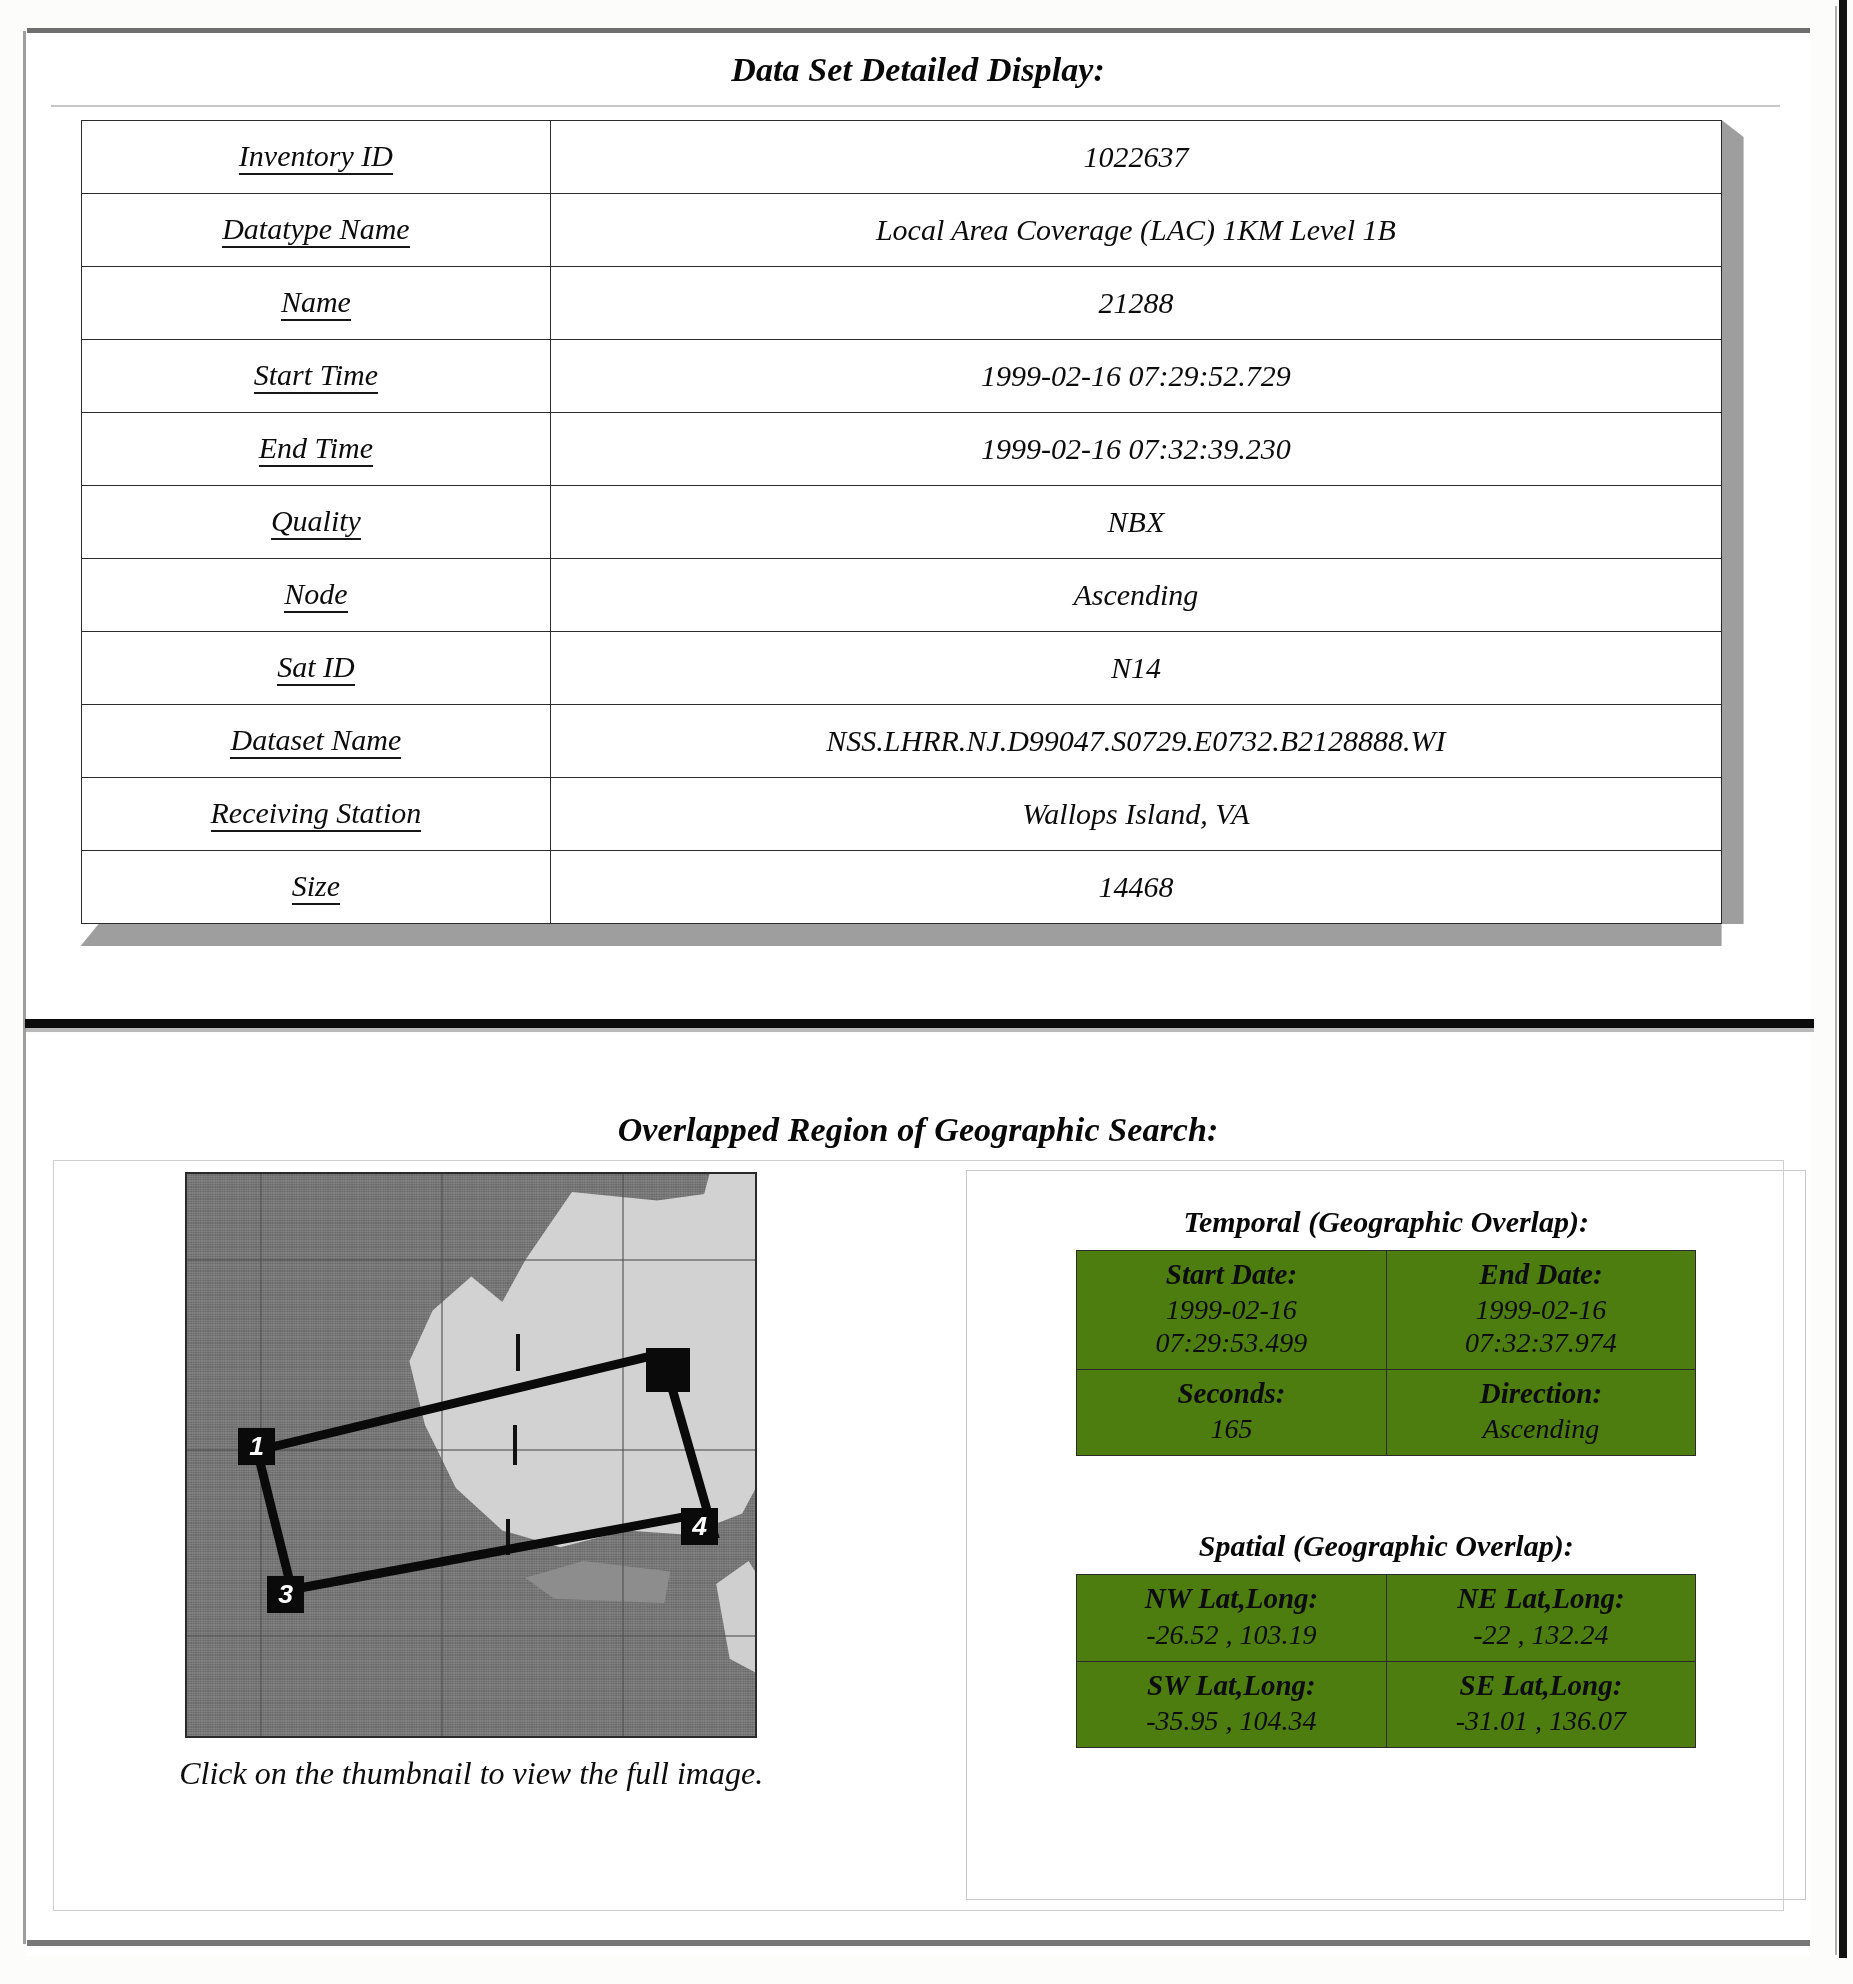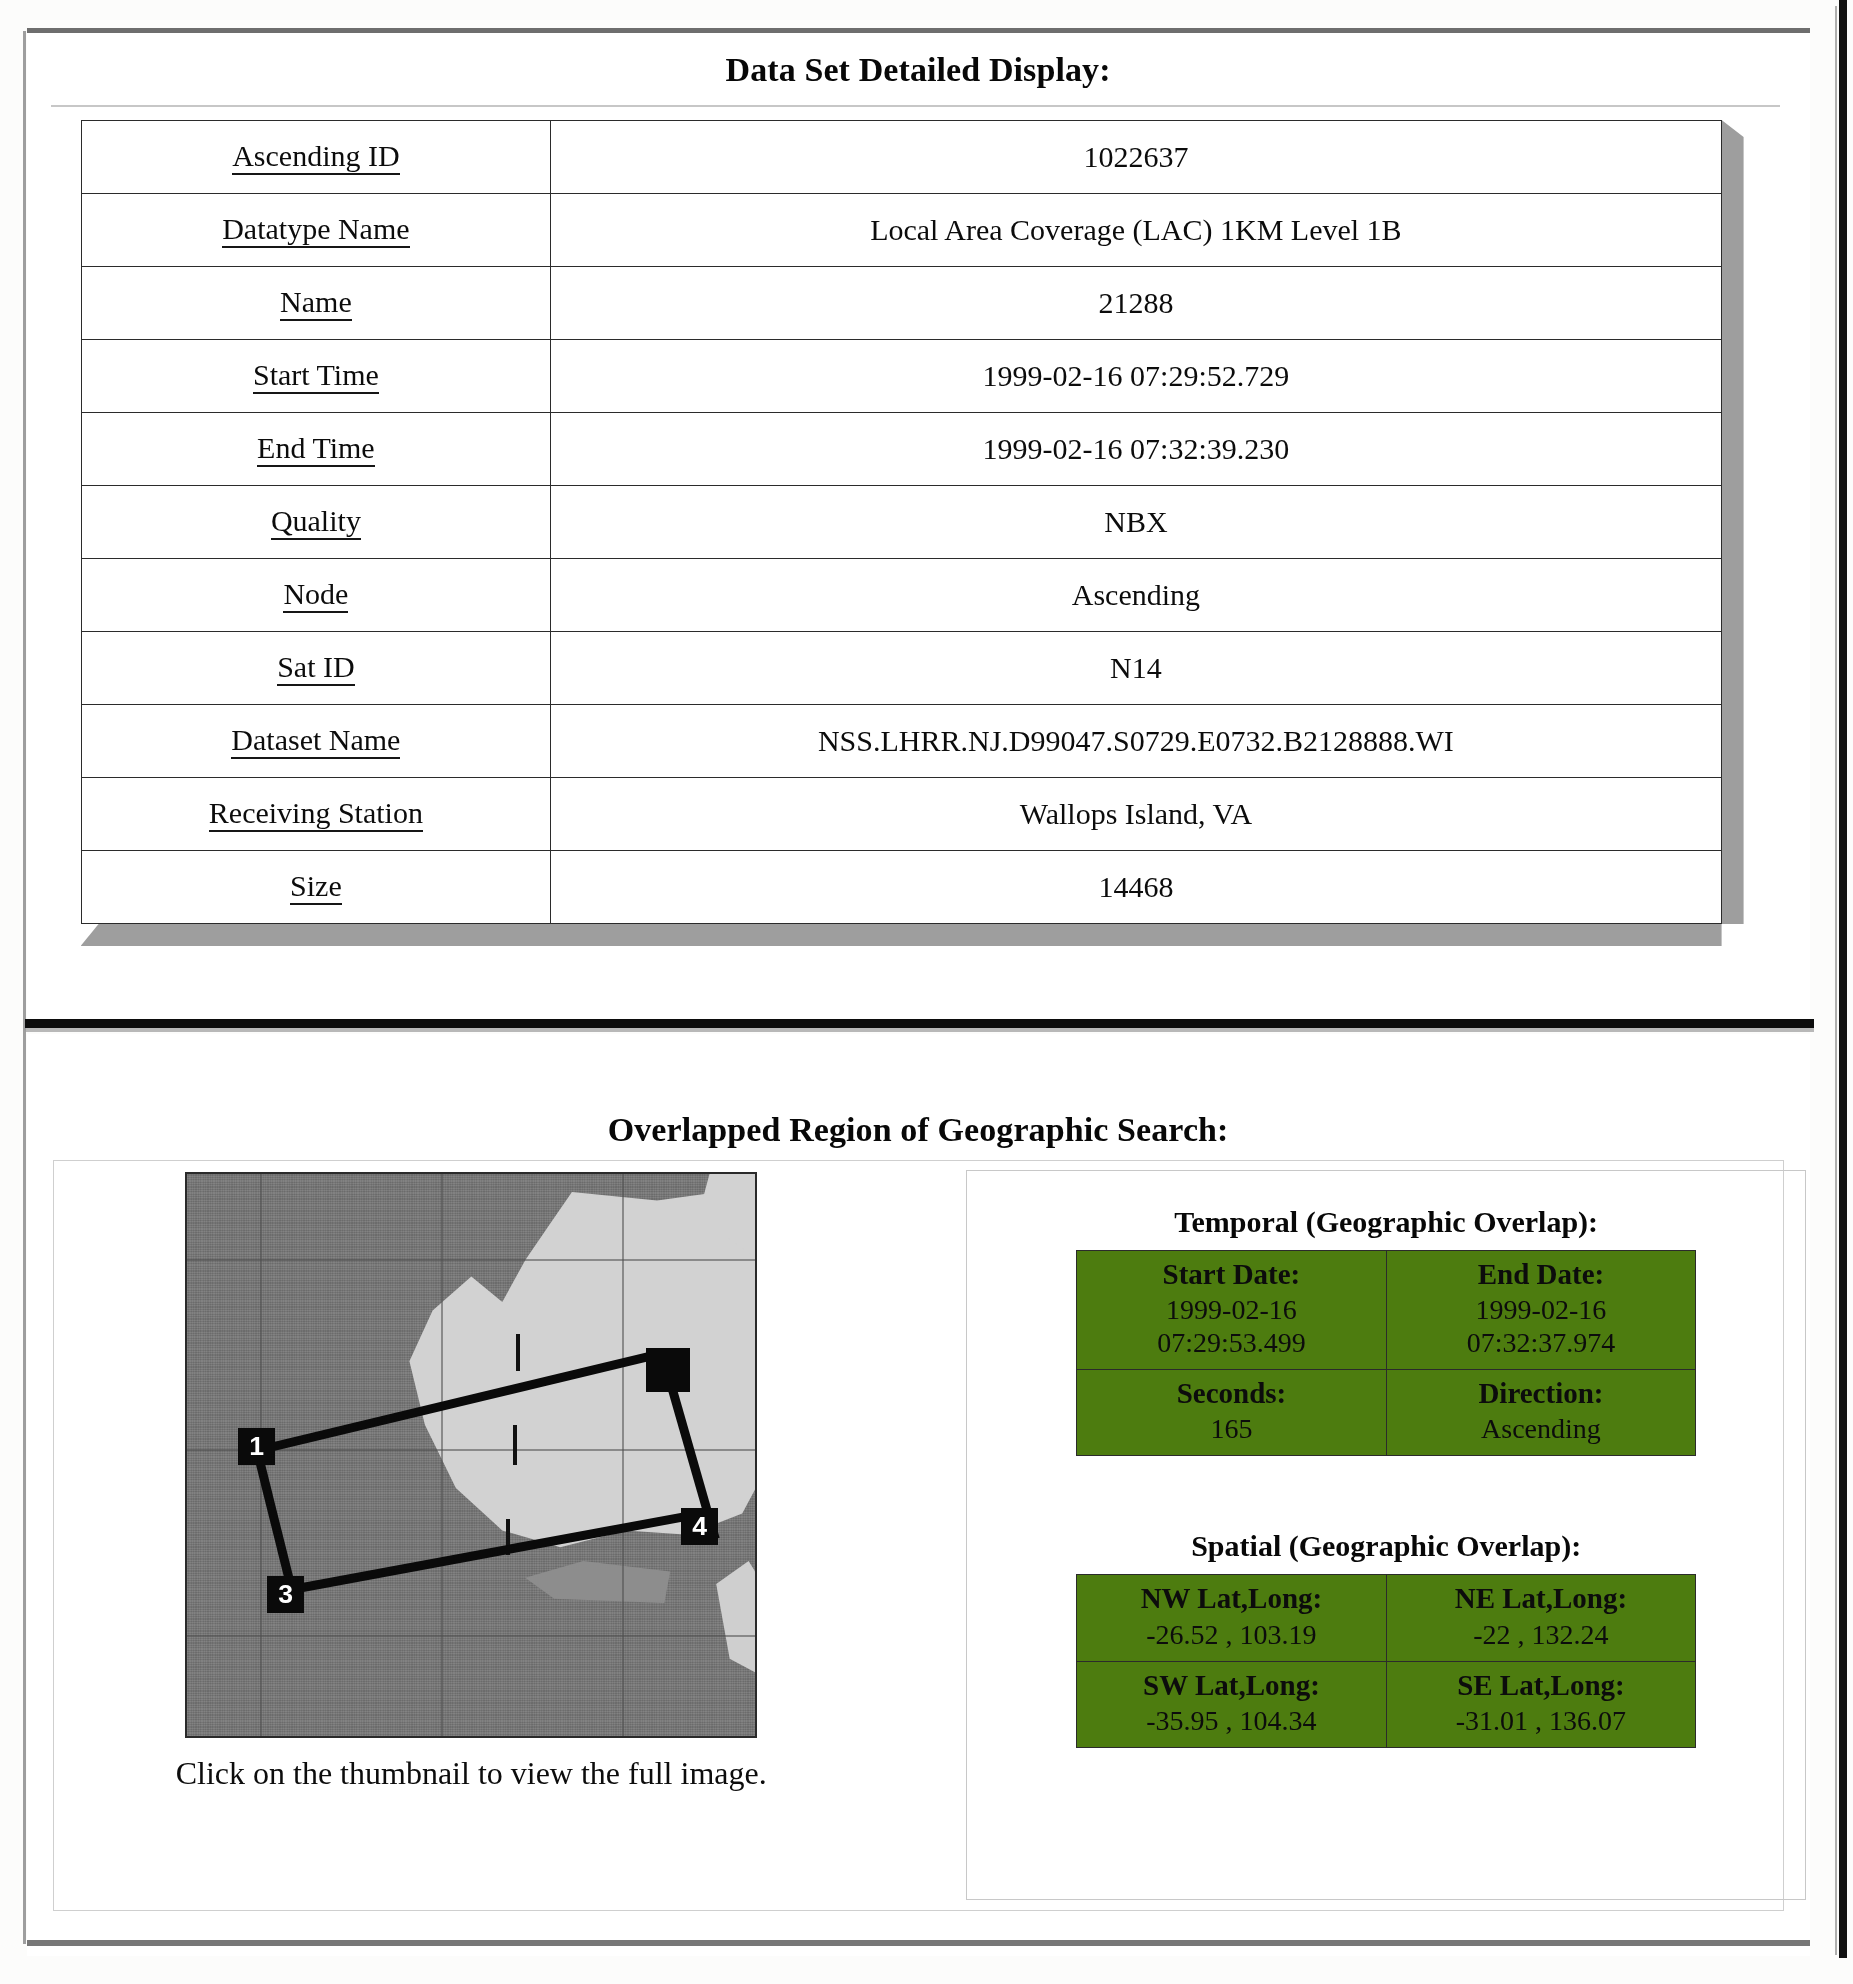--- a/index.html
+++ b/index.html
@@ -19,20 +19,21 @@
     background-color: #fdfdfc;
   }
 
   
   #page-scan {
     position: absolute;
     left: 0; top: 0;
     width: 1853px;
     height: 1985px;
     background: #fcfcfb;
+    font-style: italic;
   }
   
   .scan-edge-right {
     position: absolute;
     top: 0;
     right: 6px;
     width: 7.9px;
     height: 1958px;
     background: #111111;
   }
@@ -377,21 +378,21 @@
     <div class="section-title title-top">Data Set Detailed Display:</div>
 
     <div class="title-rule"></div>
 
     <div class="table-wrap" id="detail-table-wrap">
       <div class="bevel-shadow-right"></div>
       <div class="bevel-shadow-bottom"></div>
       <table class="detail">
         <tbody id="detail-rows">
             <tr>
-              <td class="label"><span>Ascending ID</span></td>
+              <td class="label"><span>Inventory ID</span></td>
               <td class="value">1022637</td>
             </tr>
             <tr>
               <td class="label"><span>Datatype Name</span></td>
               <td class="value">Local Area Coverage (LAC) 1KM Level 1B</td>
             </tr>
             <tr>
               <td class="label"><span>Name</span></td>
               <td class="value">21288</td>
             </tr>

